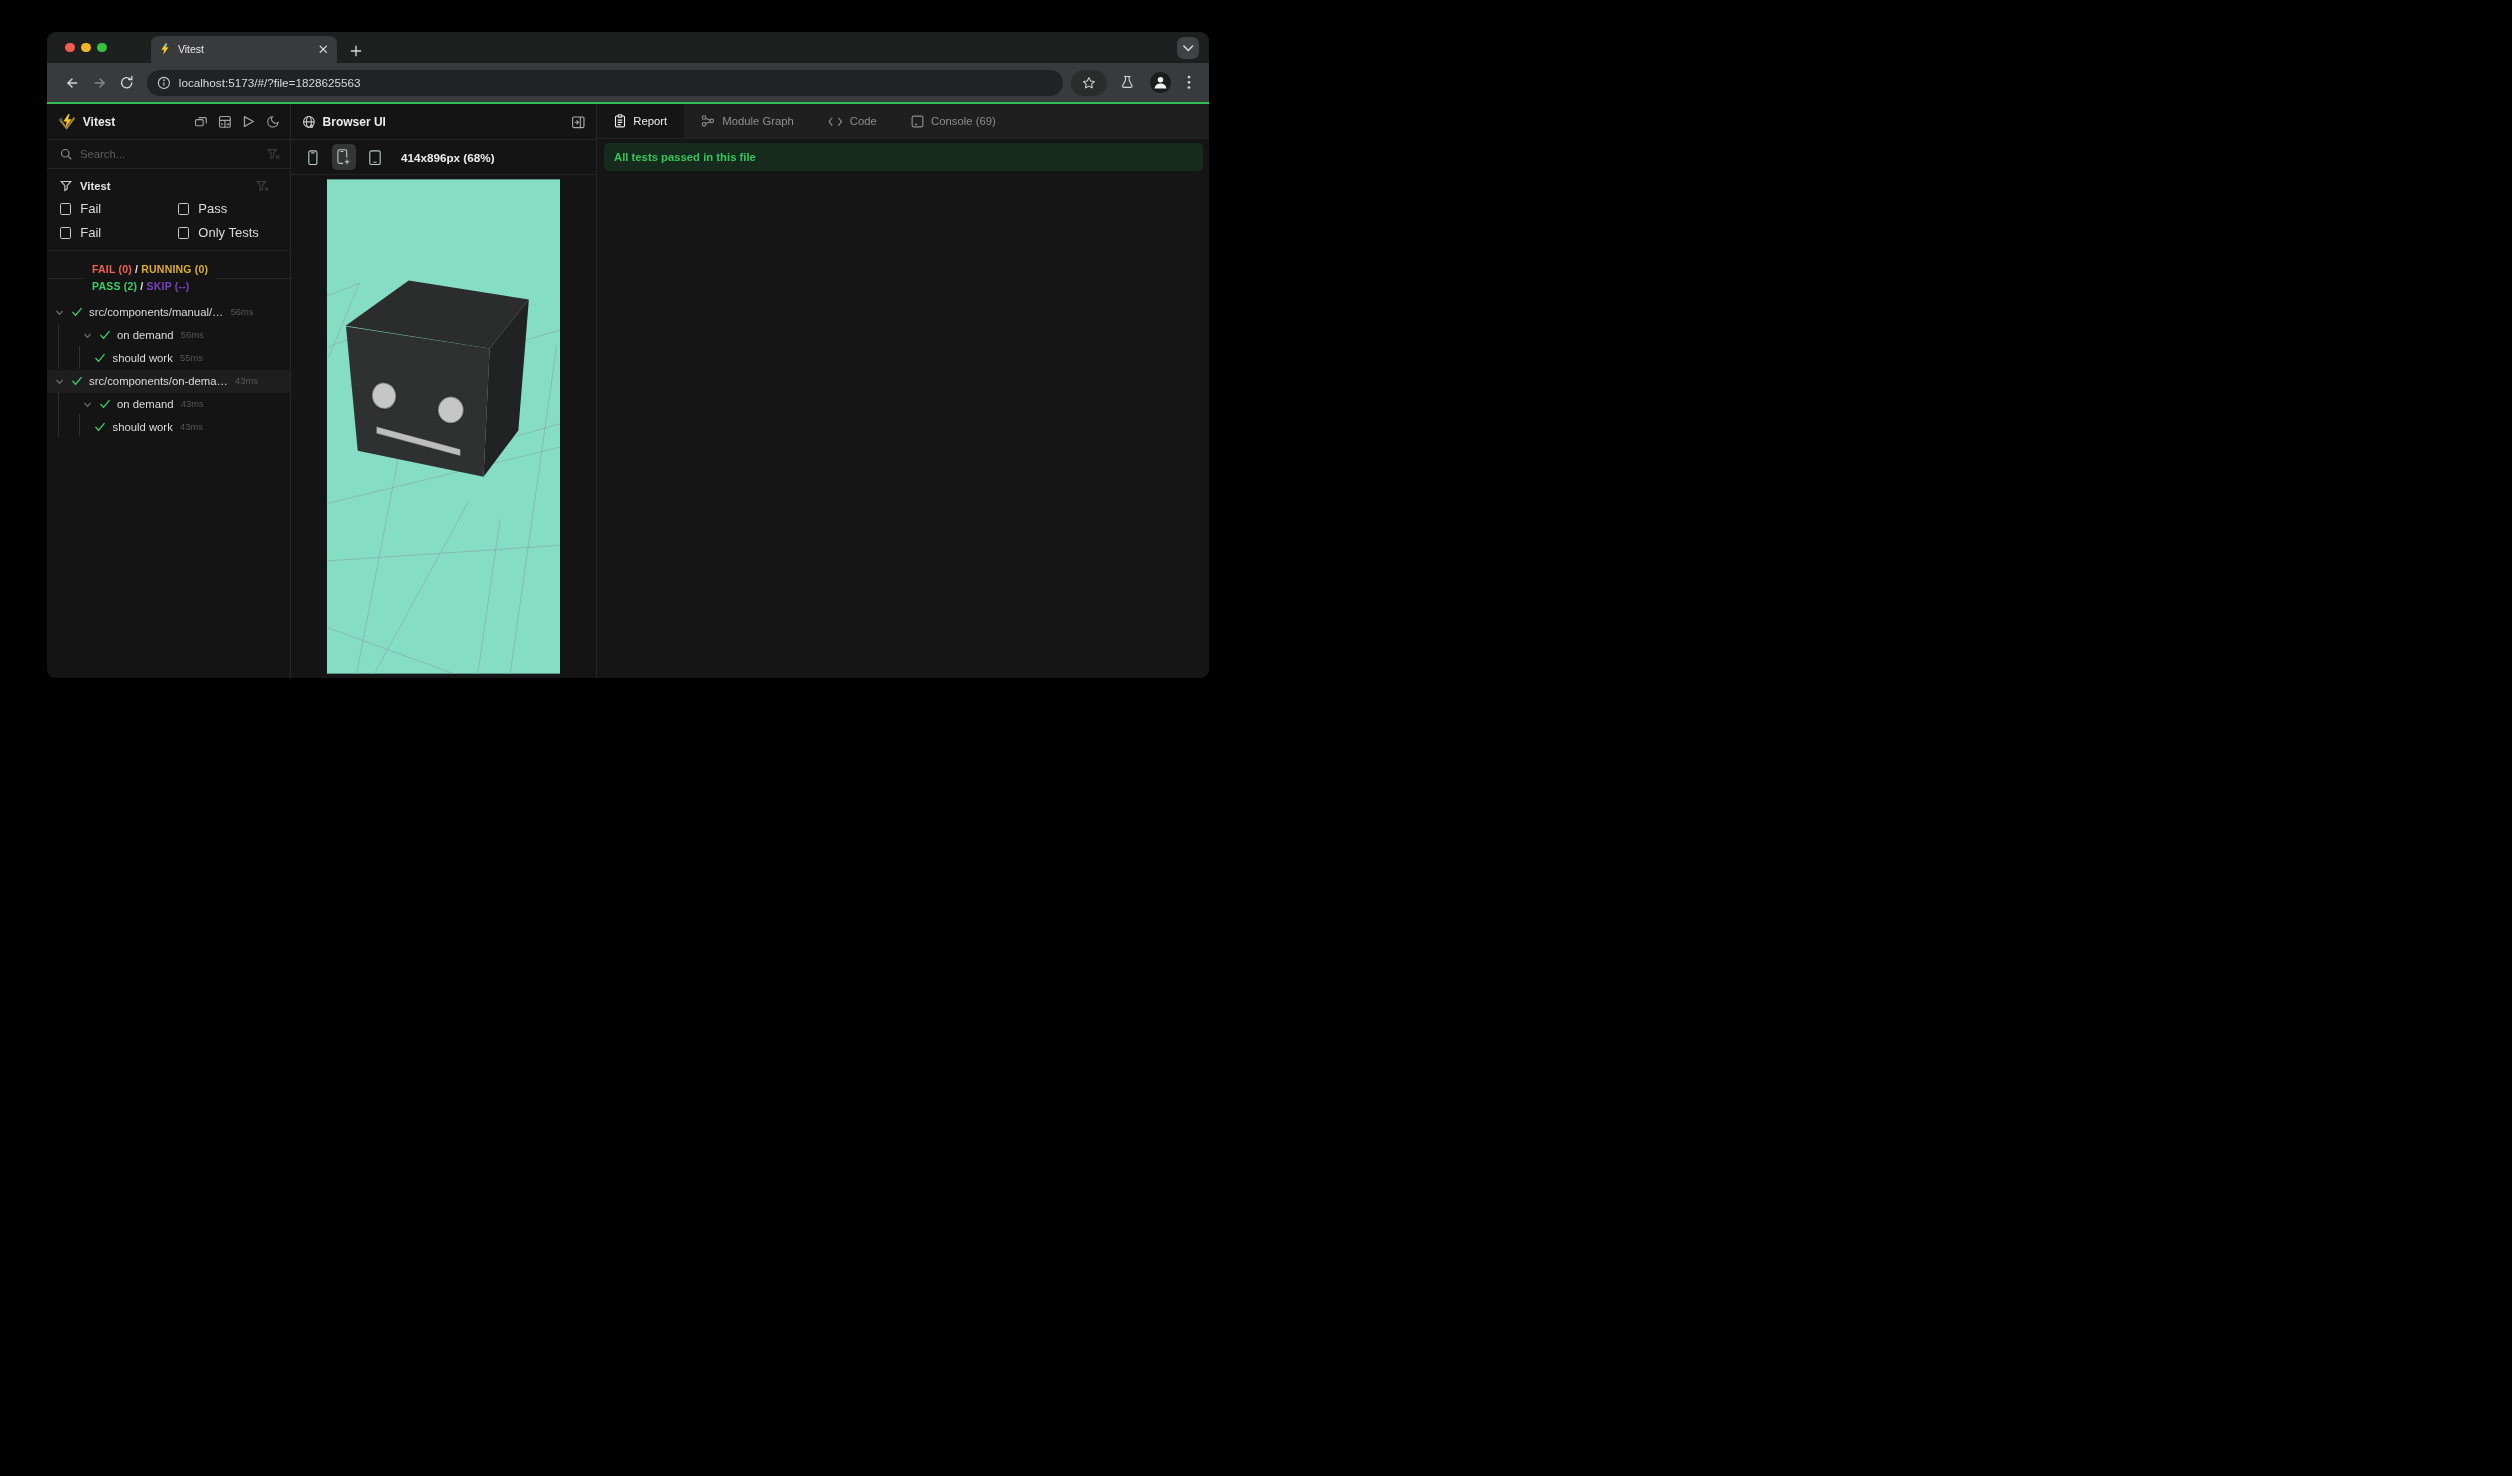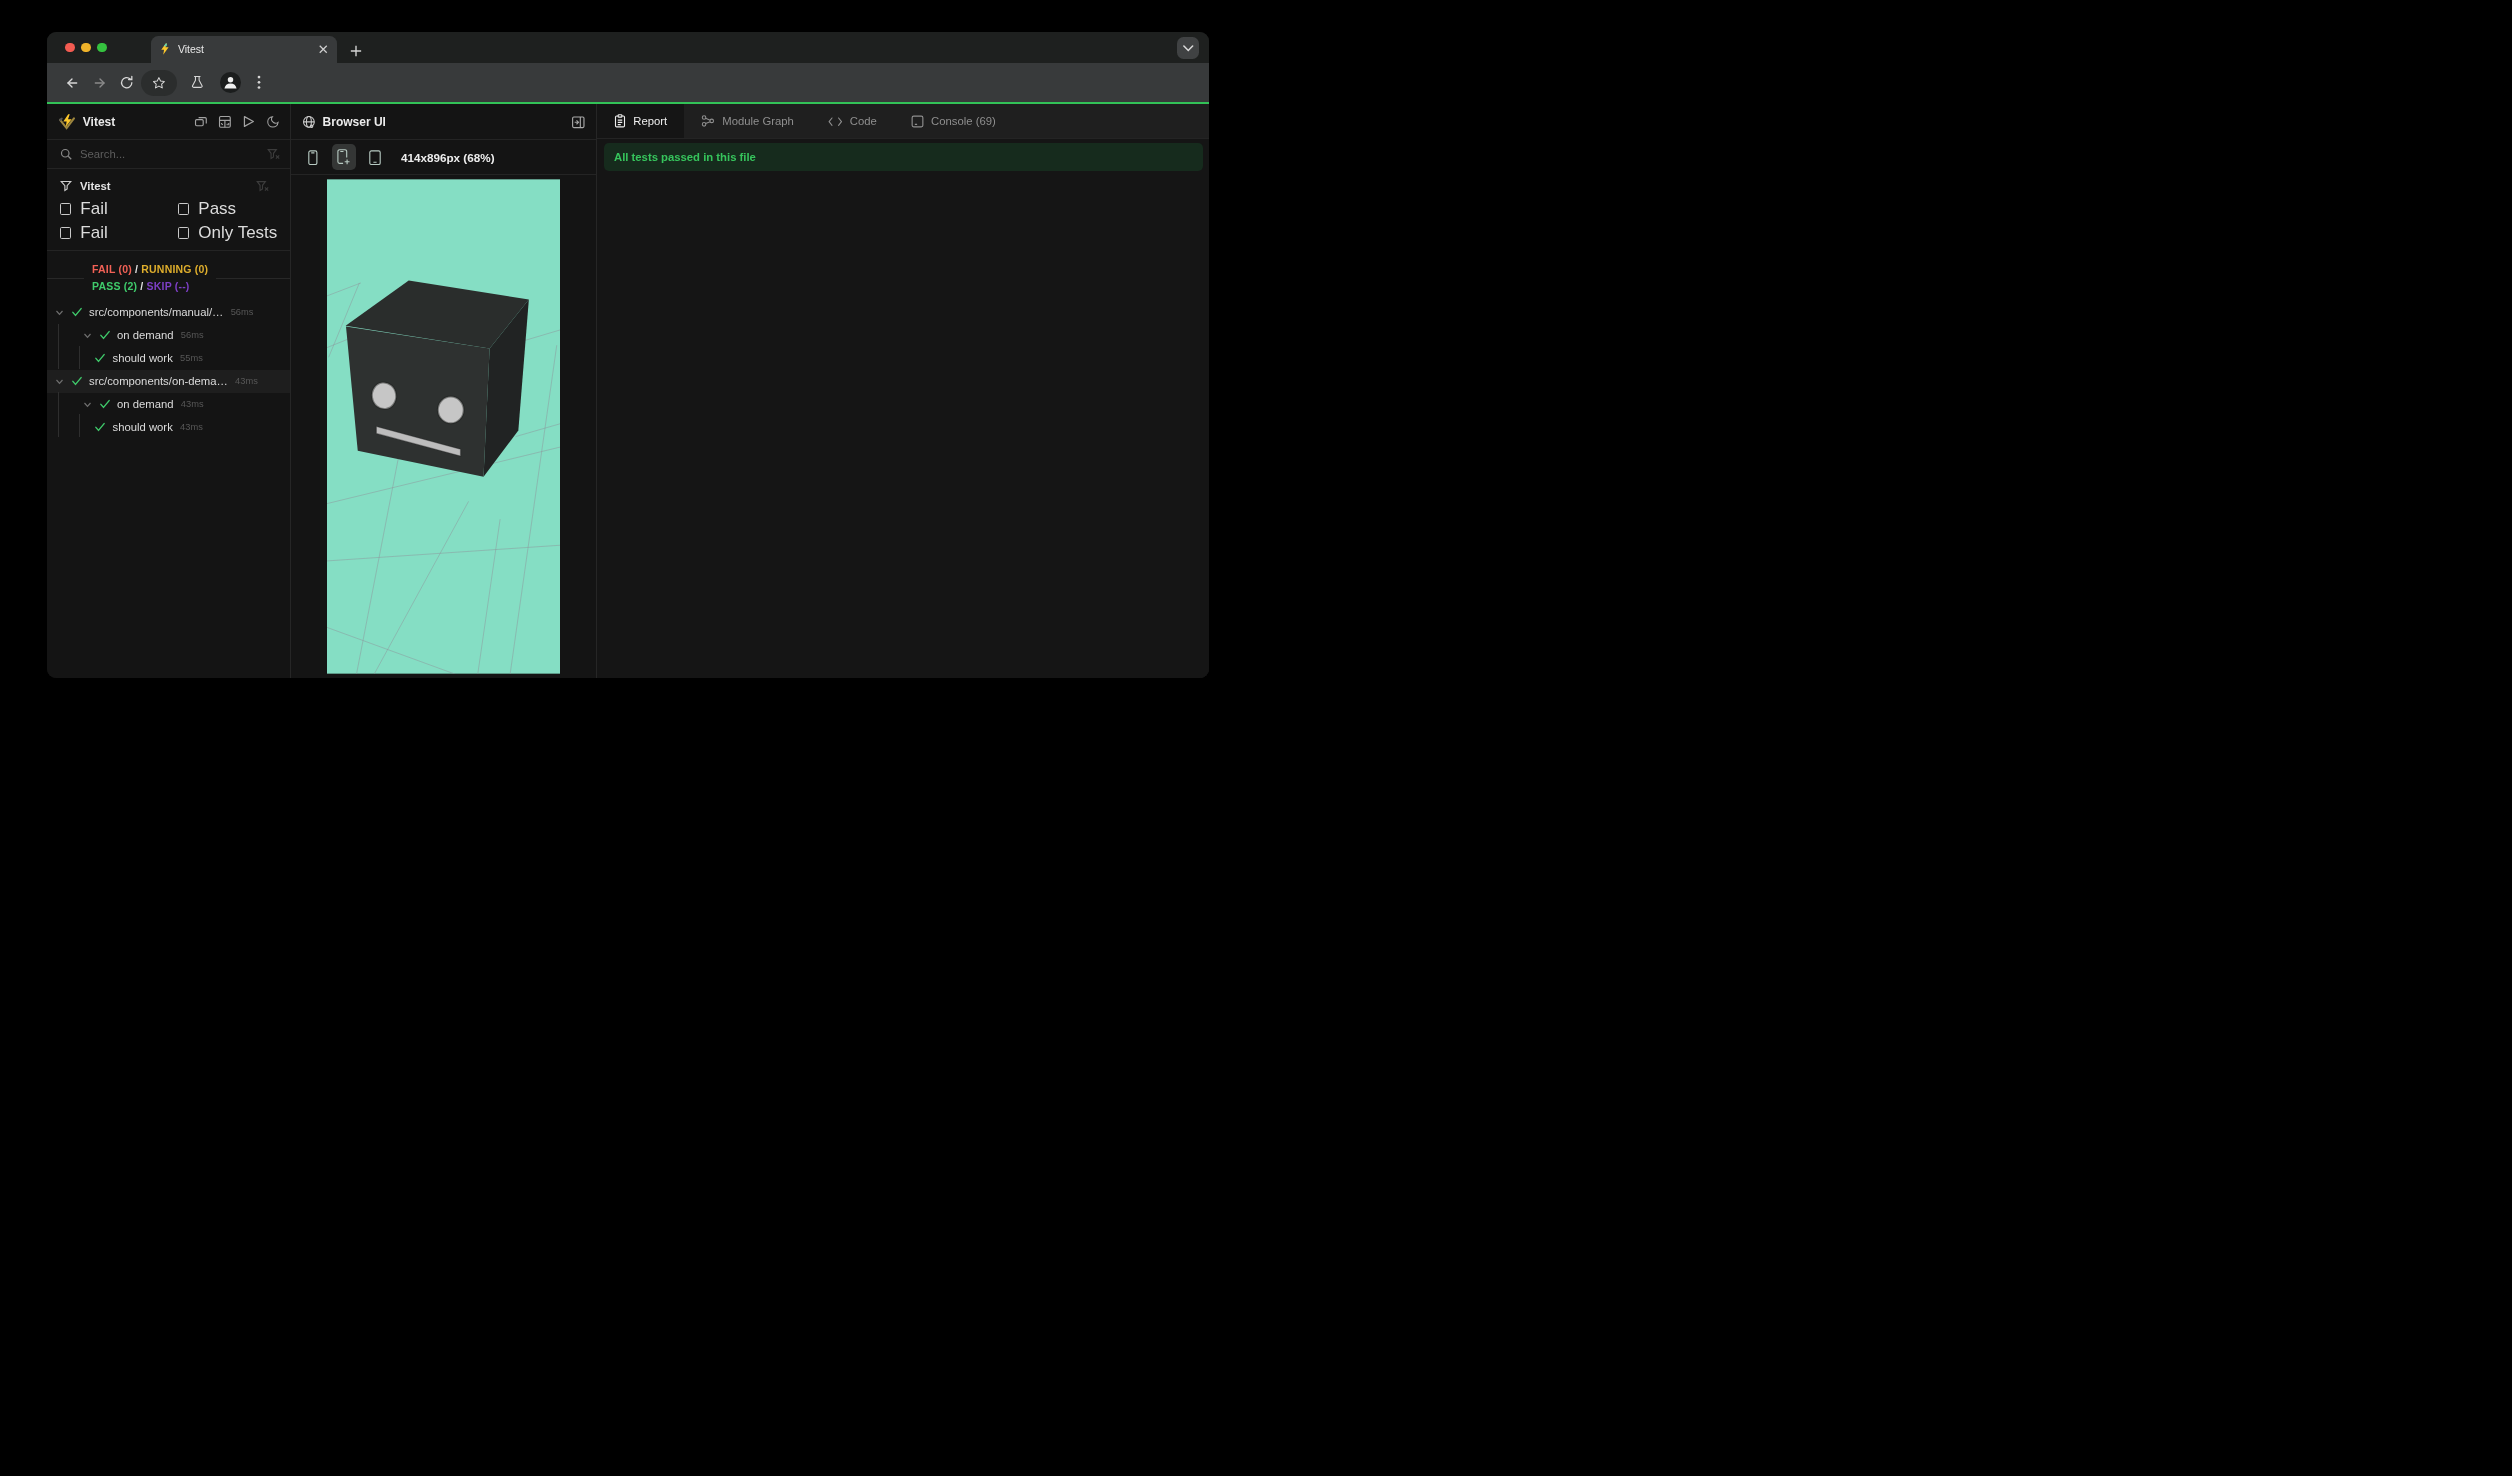--- a/index.html
+++ b/index.html
@@ -42,21 +42,21 @@
   .sb-actions { margin-left:auto; display:flex; gap:10.5px; padding-right:10.5px; color:#a3a3a3; }
   .searchrow { height:29px; display:flex; align-items:center; border-bottom:0.8px solid #242424; padding:0 10.5px 0 13px; }
   .searchrow input { flex:1; background:transparent; border:0; outline:none; color:#cfcfcf;
     font-size:11.3px; margin-left:8px; font-family:inherit; }
   .searchrow input::placeholder { color:#5d5d5d; }
   .dim-filter { color:#3c3c3c; }
   .filterblock { padding:6.5px 0 0 0; border-bottom:0.8px solid #242424; }
   .filterhead { height:21px; display:flex; align-items:center; padding:0 10.5px 0 13px; color:#cfcfcf; }
   .filterhead .lbl { font-size:11.3px; font-weight:bold; color:#e3e3e3; margin-left:8px; }
   .fgrid { display:grid; grid-template-columns:118px 1fr; padding:0 0 4.9px 13px; }
-  .fopt { height:24px; display:flex; align-items:center; gap:9px; color:#dcdcdc; font-size:17px; }
+  .fopt { height:24px; display:flex; align-items:center; gap:9px; color:#dcdcdc; font-size:13px; }
   .cbox { width:11.3px; height:11.3px; border:1.2px solid #c9c9c9; border-radius:1.6px; background:transparent; flex:none; }
 
   .summary { position:relative; margin-top:9.7px; height:37px; flex:none; }
   .summary::before { content:""; position:absolute; left:0; right:0; top:18px; height:0.8px; background:#282828; }
   .summary-box { position:relative; display:inline-block; background:#141414; margin-left:37px;
     padding:0.8px 8px; font-weight:bold; font-size:10.5px; line-height:17px; letter-spacing:0.2px; }
   .c-fail{color:#f26156} .c-run{color:#dfae2c} .c-pass{color:#3fca6b} .c-skip{color:#7d3fc4} .c-sep{color:#e8e8e8}
 
   .tree { position:relative; margin-top:3.2px; }
   .trow { height:23px; display:flex; align-items:center; font-size:11.3px; color:#dcdcdc; }
@@ -138,20 +138,30 @@
           <line x1="5" y1="12" x2="18" y2="12"></line>
           <polyline points="12,6 18,12 12,18"></polyline>
         </svg>
     </span>
     <span class="nav-ic" style="color:#d8d8d8">
       <svg width="15.4" height="15.4" viewBox="0 0 24 24" fill="none" stroke="currentColor" stroke-width="2" stroke-linecap="round">
           <path d="M20 12a8 8 0 1 1-2.5-5.8"></path>
           <polyline points="20,2 20,7 15,7" fill="none"></polyline>
         </svg>
     </span>
+    <div class="urlpill">
+      <span>
+        <svg width="13.8" height="13.8" viewBox="0 0 18 18" fill="none" stroke="#cdcdcd" stroke-width="1.4">
+            <circle cx="9" cy="9" r="7.2"></circle>
+            <line x1="9" y1="8" x2="9" y2="12.6"></line>
+            <circle cx="9" cy="5.4" r="0.4" fill="#cdcdcd"></circle>
+          </svg>
+      </span>
+      <span class="url-text">localhost:5173/#/?file=1828625563</span>
+    </div>
     <span class="star-wrap">
       <svg width="13.8" height="13.8" viewBox="0 0 24 24" fill="none" stroke="currentColor" stroke-width="1.8" stroke-linejoin="round">
           <polygon points="12,2.8 14.9,8.8 21.4,9.7 16.7,14.2 17.8,20.7 12,17.6 6.2,20.7 7.3,14.2 2.6,9.7 9.1,8.8"></polygon>
         </svg>
     </span>
     <div class="tb-right">
       <span>
         <svg width="14.6" height="14.6" viewBox="0 0 24 24" fill="none" stroke="currentColor" stroke-width="1.8" stroke-linecap="round" stroke-linejoin="round">
             <path d="M9 2.5v6L4.2 17.5a2 2 0 0 0 1.8 2.9h12a2 2 0 0 0 1.8-2.9L15 8.5v-6"></path>
             <line x1="7.5" y1="2.5" x2="16.5" y2="2.5"></line>

